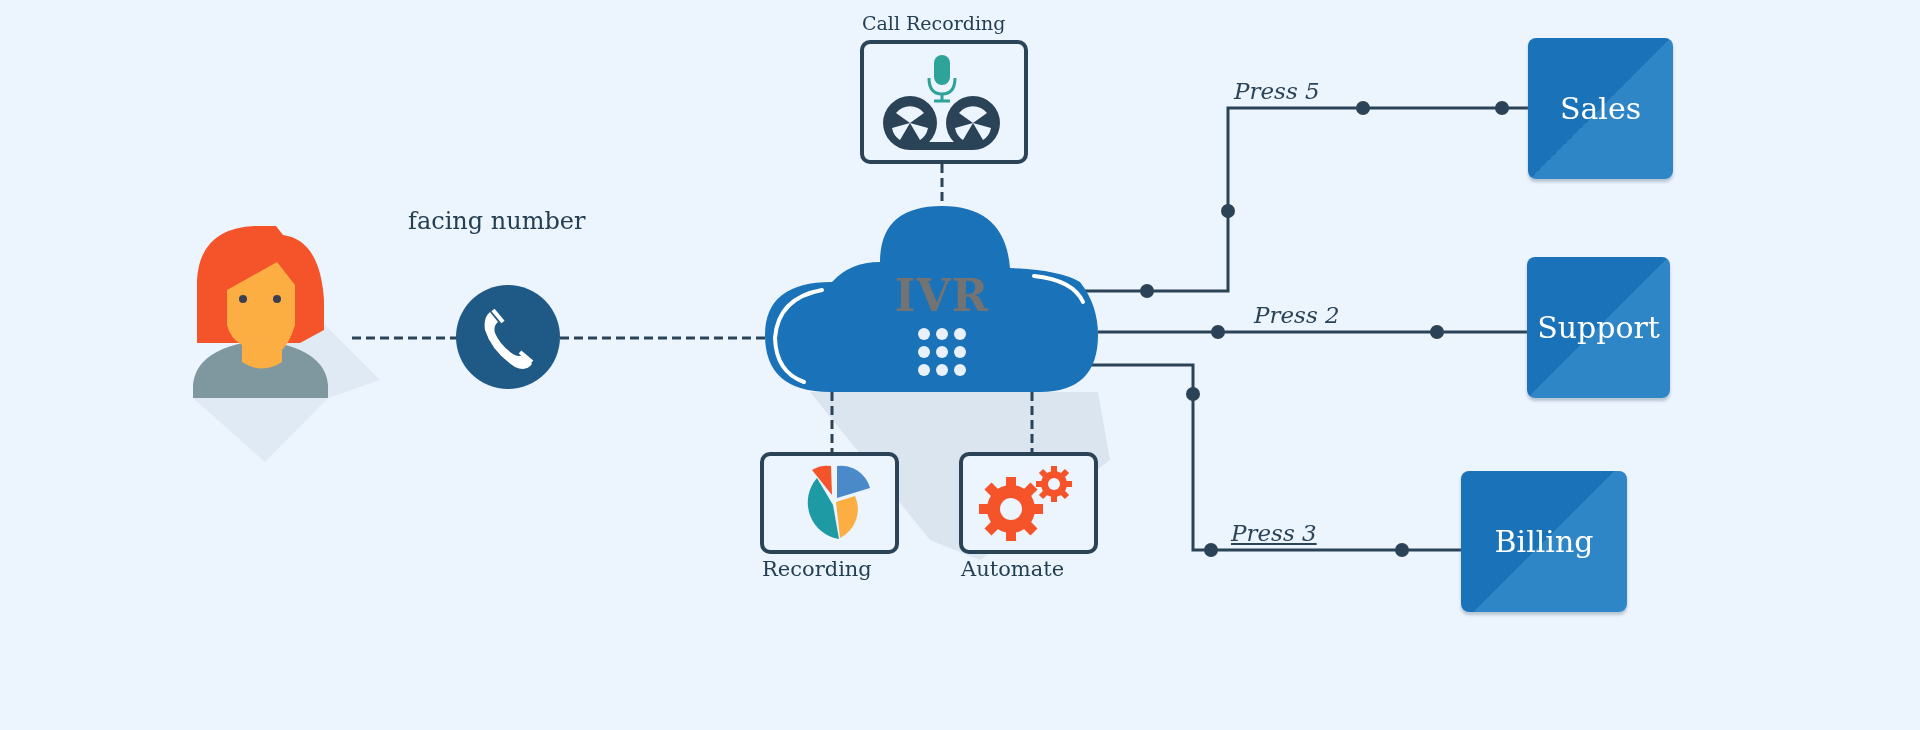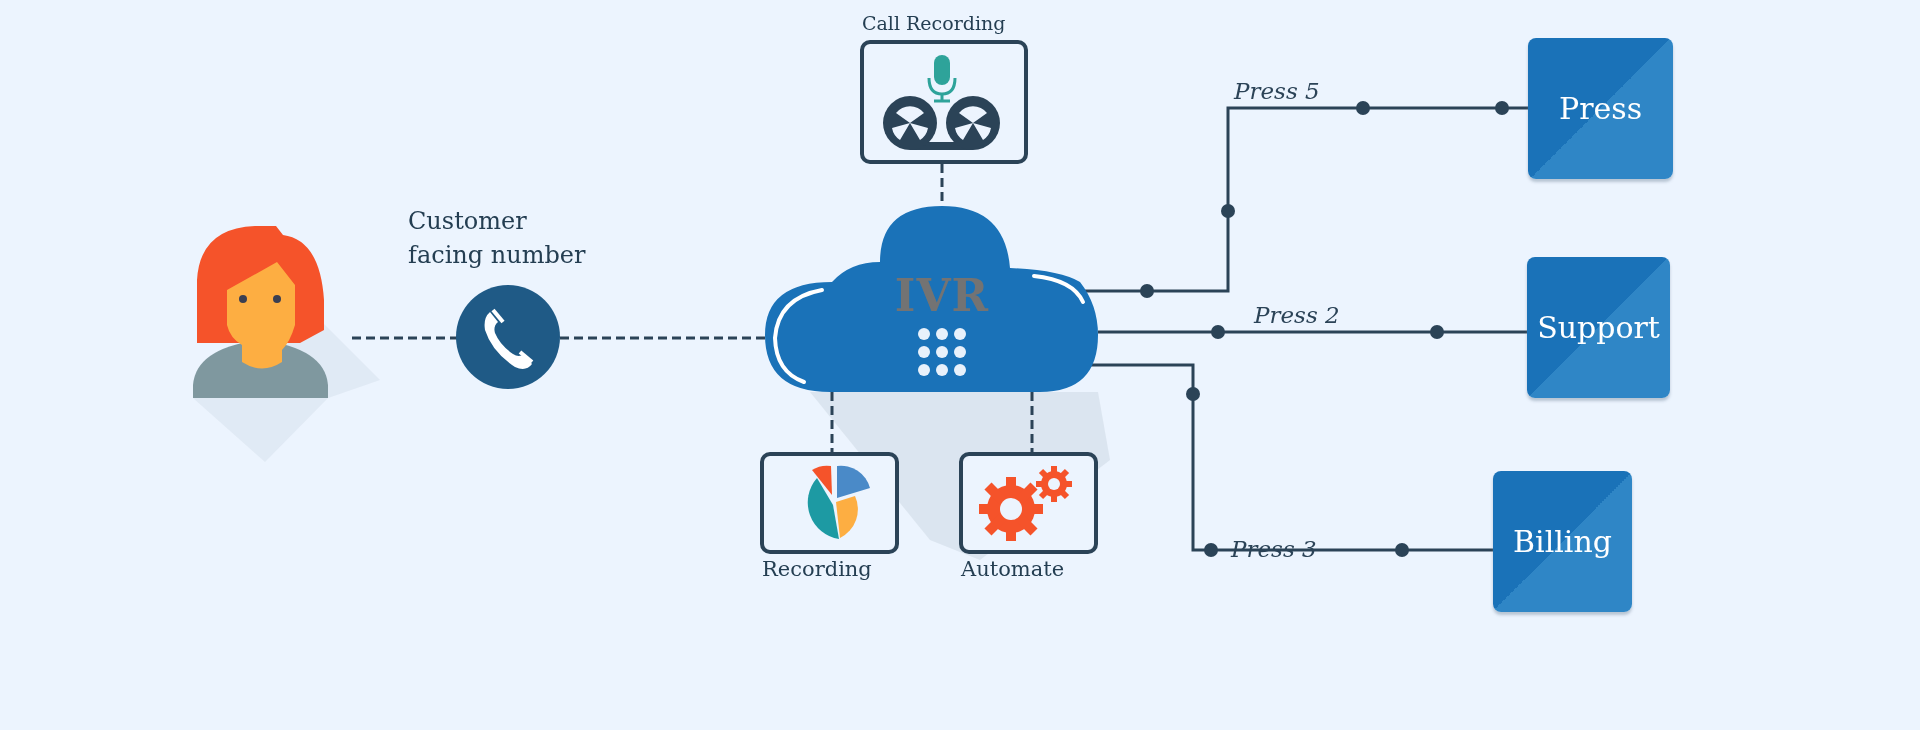--- a/index.html
+++ b/index.html
@@ -127,34 +127,33 @@
         <line x1="1067" y1="471" x2="1041" y2="497"></line>
       </g>
       <circle cx="1054" cy="484" r="6" fill="#ecf4fe"></circle>
     </g>
   </g>
 </svg>
 
 <div class="lbl lbl-top" style="left:862px;width:164px;top:12px;">Call Recording</div>
 
 <div class="lbl lbl-cust" style="left:408px;width:220px;top:204px;">
-  <div>Customer</div>
   <div>facing number</div>
 </div>
 
 <div class="ivr-title" style="left:880px;width:124px;text-align:center;top:270px;">IVR</div>
 
 <div class="lbl lbl-sub" style="left:762px;width:135px;top:557px;">Recording</div>
 <div class="lbl lbl-sub" style="left:961px;width:135px;top:557px;">Automate</div>
 
 <div class="press" style="left:1234px;top:78px;">Press 5</div>
 <div class="press" style="left:1254px;top:302px;">Press 2</div>
-<div class="press" style="left:1231px;top:536px;">Press 3</div>
+<div class="press" style="left:1231px;top:520px;text-decoration:underline;">Press 3</div>
 
 <div class="dest" style="left:1528px;top:38px;width:145px;height:141px;">
-  <span>Press</span>
+  <span>Sales</span>
 </div>
 <div class="dest" style="left:1527px;top:257px;width:143px;height:141px;">
   <span>Support</span>
 </div>
-<div class="dest" style="left:1493px;top:471px;width:139px;height:141px;">
+<div class="dest" style="left:1461px;top:471px;width:166px;height:141px;">
   <span>Billing</span>
 </div>
 
 </body></html>

